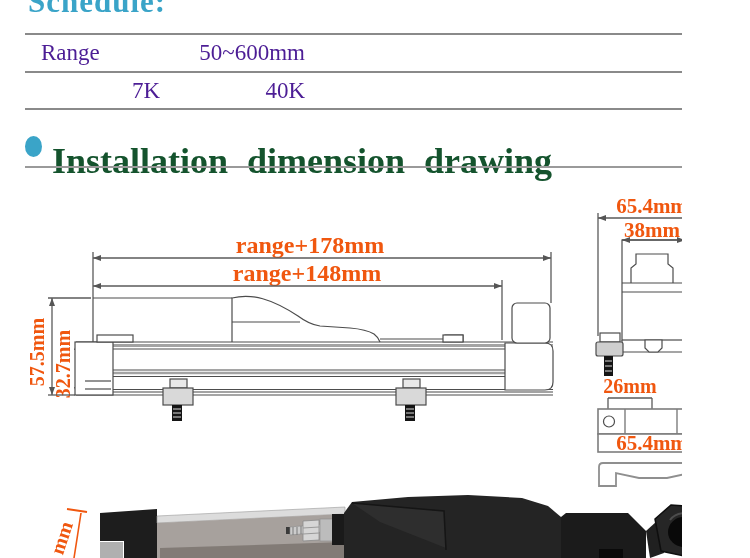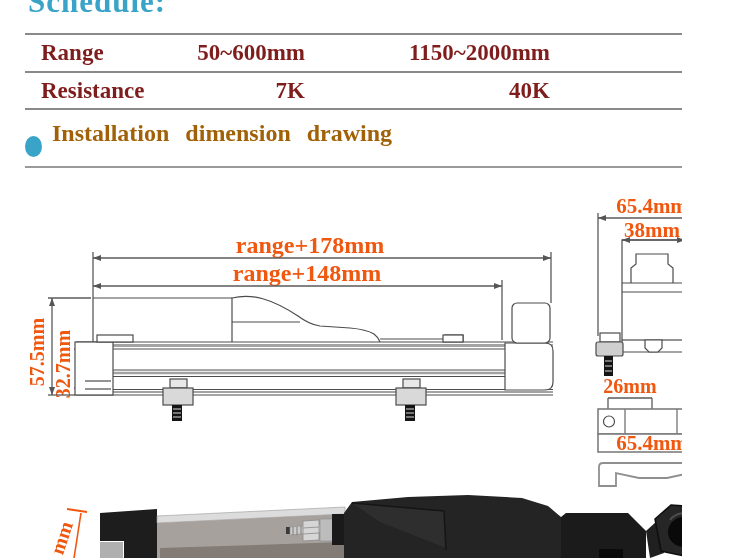--- a/index.html
+++ b/index.html
@@ -11,33 +11,33 @@
     position:absolute;left:28px;top:-13px;font-size:31px;line-height:30px;
     font-weight:bold;color:#3aa4c8;letter-spacing:1px;white-space:nowrap;
   }
   .spec-table{
     position:absolute;left:25px;top:33px;width:698px;
     border-top:2px solid #8a8a8a;border-bottom:2px solid #8a8a8a;
   }
   .spec-row{
     display:grid;grid-template-columns:135px 145px 245px 173px;
     height:36px;align-items:center;
-    font-size:23px;font-weight:bold;color:#7f1d1d;
+    font-size:23px;font-weight:normal;color:#4c1d95;
   }
   .spec-row.first{border-bottom:2px solid #8a8a8a;height:36px;}
   .spec-row.second{height:35px;}
   .spec-label{padding-left:16px;}
   .spec-val{text-align:right;}
   .section-bullet{
     position:absolute;left:25px;top:136px;width:17px;height:21px;
     background:#3aa4c8;border-radius:50%;
   }
   .section-title{
-    position:absolute;left:52px;top:120px;font-size:24px;font-weight:bold;
-    color:#a16207;word-spacing:10px;white-space:nowrap;
+    position:absolute;left:52px;top:140px;font-size:36px;font-weight:bold;
+    color:#14532d;word-spacing:10px;white-space:nowrap;
   }
   .section-rule{
     position:absolute;left:25px;top:166px;width:700px;height:2px;background:#9a9a9a;
   }
   svg#drawing{position:absolute;left:0;top:170px;}
   .dl{stroke:#5a5a5a;stroke-width:1.3;fill:none;}
   .ol{stroke:#4c4c4c;stroke-width:1.2;fill:none;}
   .olw{fill:#ffffff;stroke:#4c4c4c;stroke-width:1.2;}
   .grayline{stroke:#a3a3a3;fill:none;}
   .dimtxt{fill:#f0570f;font-weight:bold;font-family:"Liberation Serif",serif;}
@@ -48,24 +48,22 @@
 <body>
 
 <div id="page">
 
   <div class="schedule-title">Schedule:</div>
 
   <div class="spec-table">
     <div class="spec-row first">
       <div class="spec-label">Range</div>
       <div class="spec-val">50~600mm</div>
-      <div class="spec-val">1150~2000mm</div>
     </div>
     <div class="spec-row second">
-      <div class="spec-label">Resistance</div>
       <div class="spec-val">7K</div>
       <div class="spec-val">40K</div>
     </div>
   </div>
 
   <div class="section-bullet"></div>
   <div class="section-title">Installation dimension drawing</div>
   <div class="section-rule"></div>
 
   <svg id="drawing" width="750" height="388" viewBox="0 170 750 388" xmlns="http://www.w3.org/2000/svg">

